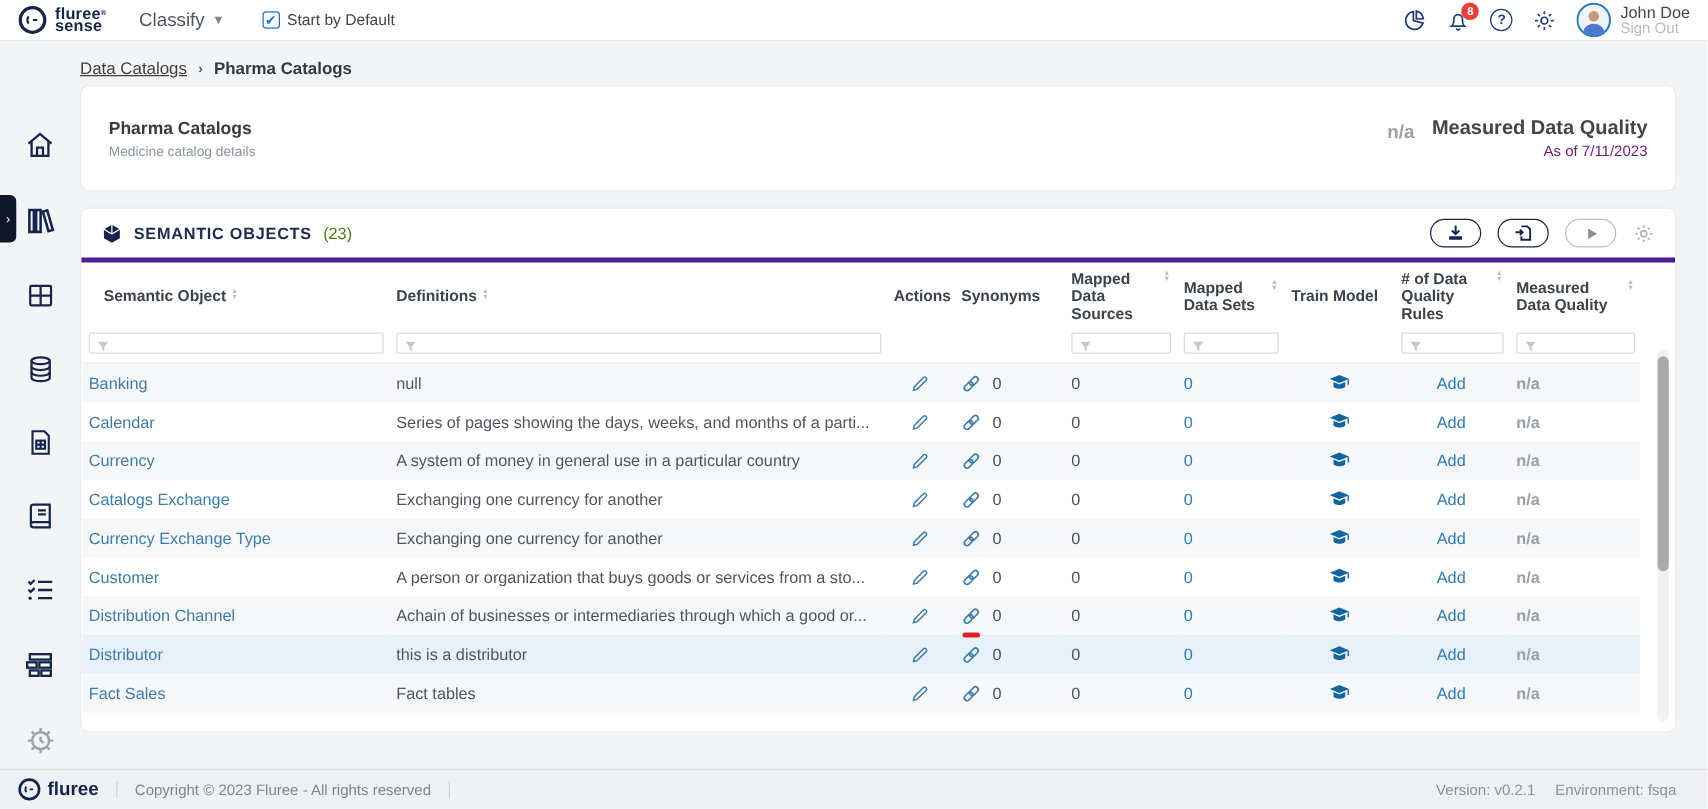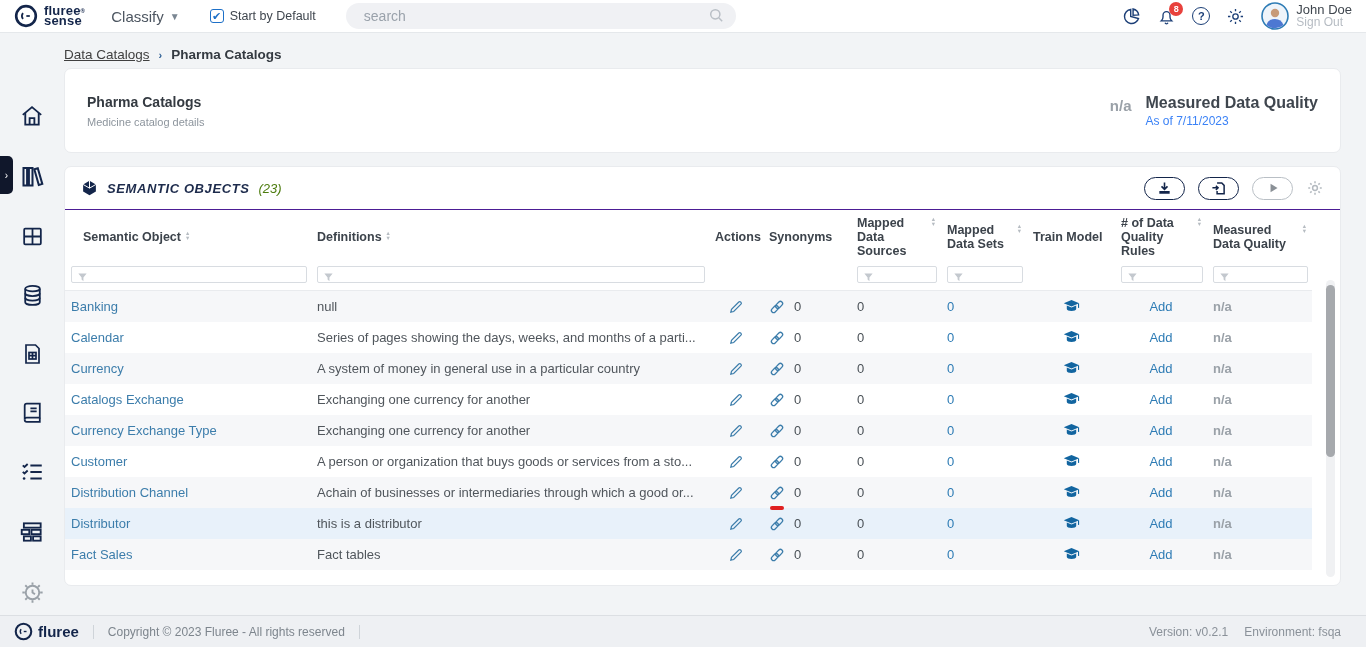--- a/index.html
+++ b/index.html
@@ -42,24 +42,24 @@
   .breadcrumb .sep { color:#2e5f94; font-size:11px; font-weight:bold; }
   .breadcrumb .current { color:#343a41; font-weight:bold; }
 
   .card { background:#fff; border:1px solid #e9ebee; border-radius:7px; margin-right:25px; }
   .header-card { margin-top:6px; height:85px; display:flex; align-items:center; justify-content:space-between; padding:0 22px; }
   .hc-title { font-size:14px; font-weight:bold; color:#343a41; margin-bottom:6px; }
   .hc-sub { font-size:11px; color:#8d959d; }
   .hc-right { display:flex; align-items:flex-start; gap:14px; }
   .hc-na { color:#9aa1a8; font-size:15px; font-weight:bold; margin-top:3px; }
   .hc-q-label { font-size:16px; font-weight:bold; color:#3f464e; }
-  .hc-q-asof { font-size:12px; color:#3b82f6; margin-top:2px; }
+  .hc-q-asof { font-size:12px; color:#701a75; margin-top:2px;text-align:right; }
 
   .table-card { margin-top:13px; height:420px; position:relative; overflow:hidden; }
-  .section-head { height:43px; display:flex; padding:0 16px; border-bottom:1px solid #4c1d95;font-style:italic; }
+  .section-head { height:43px; display:flex; padding:0 16px; border-bottom:4px solid #4c1d95; }
   .section-title { display:flex; align-items:center; gap:9px; }
   .section-title .t { color:#1d2b4c; font-size:13px; font-weight:bold; letter-spacing:.6px; }
   .section-title .c { color:#4d7c0f; font-size:13px; }
   .head-actions { margin-left:auto; display:flex; align-items:center; gap:13px; }
   .pill-btn { width:41px; height:23px; border:1.5px solid #13254a; border-radius:12px; background:#fff; display:flex; align-items:center; justify-content:center; cursor:pointer; }
   .pill-btn.gray { border-color:#b9bfc5; }
   .gear-gray { color:#b4bac0; cursor:pointer; }
 
   table { border-collapse:collapse; table-layout:fixed; width:1247px; }
   col.c0{width:246px} col.c1{width:398px} col.c2{width:54px} col.c3{width:88px} col.c4{width:90px} col.c5{width:86px} col.c6{width:88px} col.c7{width:92px}
@@ -121,29 +121,20 @@
       <span>sense</span>
     </span>
   </div>
   <div class="nav-classify">
     <span>Classify</span>
     <span class="caret">▼</span>
   </div>
   <div class="chk-wrap">
     <span class="chk">✔</span>
     <span class="chk-label">Start by Default</span>
-  </div>
-  <div class="searchbar">
-    <input type="text" placeholder="search" style="">
-    <span class="mag">
-      <svg width="15" height="15" viewBox="0 0 15 15">
-          <circle cx="6.3" cy="6.3" r="4.6" fill="none" stroke="#b9bfc6" stroke-width="1.5"></circle>
-          <path d="M9.8 9.8l3.4 3.4" stroke="#b9bfc6" stroke-width="1.5"></path>
-        </svg>
-    </span>
   </div>
   <div class="top-right">
     <span class="icon-top">
       <svg width="19" height="19" viewBox="0 0 24 24">
           <path d="M11 3a9 9 0 1 0 9.8 11.5L11 12z" fill="none" stroke="#1c3f77" stroke-width="1.8"></path>
           <path d="M14 2.5a9 9 0 0 1 7 7.5l-7 .3z" fill="none" stroke="#1c3f77" stroke-width="1.8"></path>
         </svg>
     </span>
     <span class="icon-top">
       <svg width="19" height="19" viewBox="0 0 24 24">

